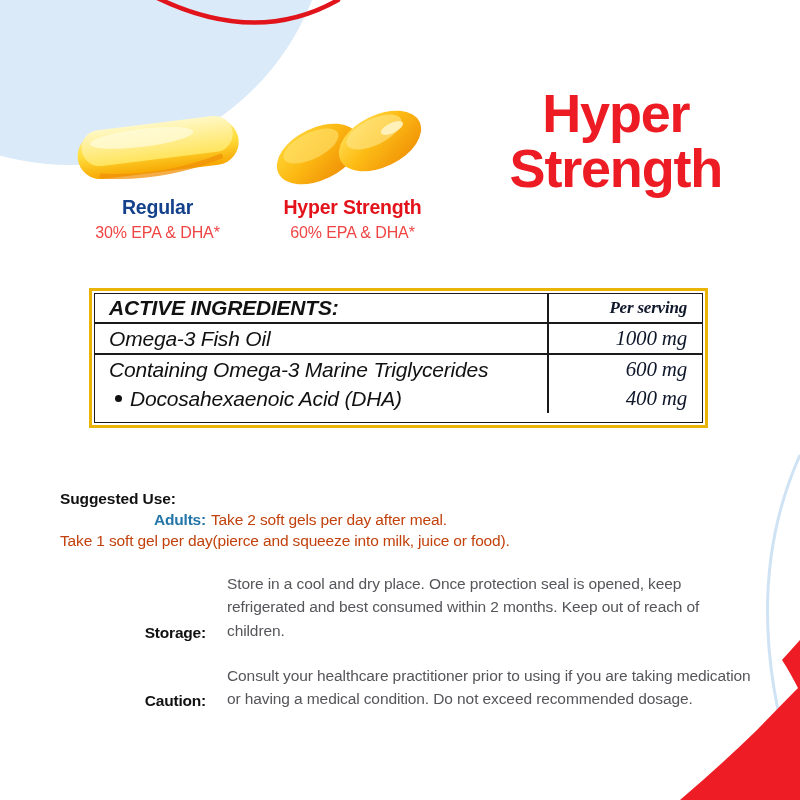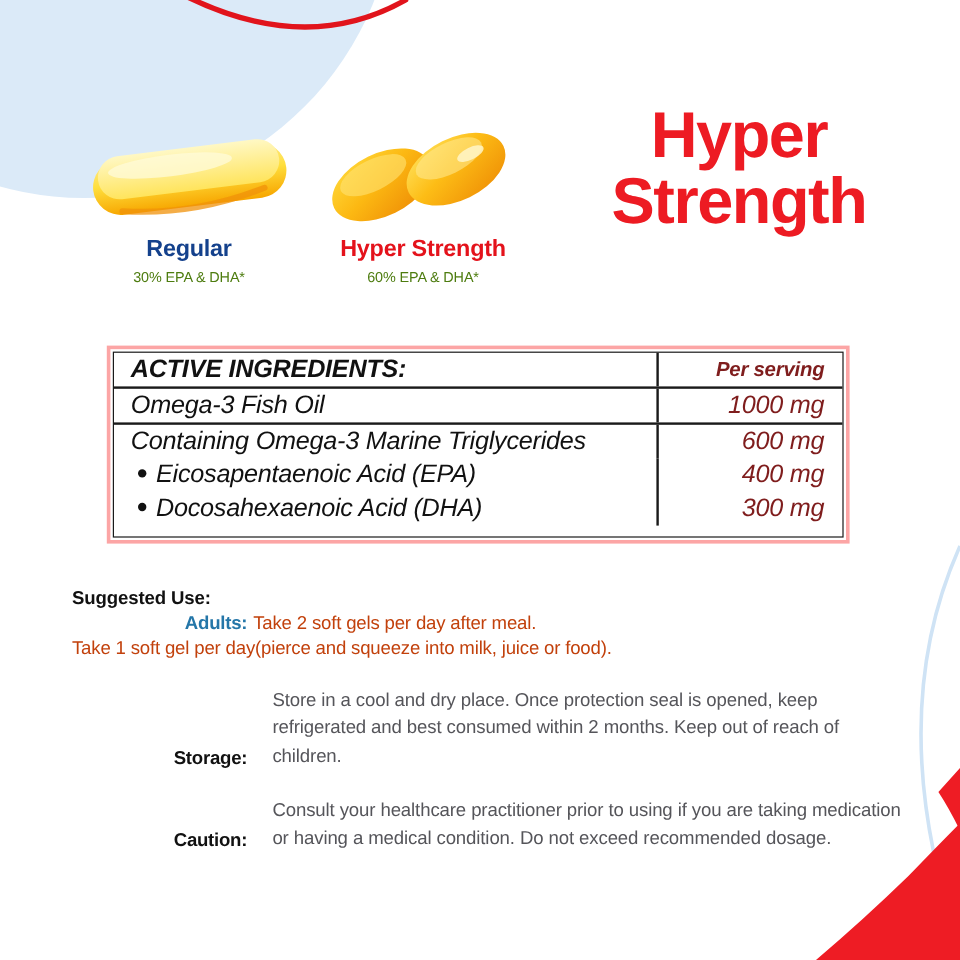--- a/index.html
+++ b/index.html
@@ -53,22 +53,22 @@
   .variant-name {
     font-size: 19.5px;
     font-weight: bold;
     letter-spacing: -0.2px;
     margin-top: 6px;
     white-space: nowrap;
   }
   .variant-name.regular { color: #14418c; }
   .variant-name.hyper   { color: #e4121b; }
   .variant-sub {
-    font-size: 12px;
-    color: #4d7c0f;
+    font-size: 16px;
+    color: #ef4444;
     margin-top: 5px;
     white-space: nowrap;
     letter-spacing: -0.1px;
   }
 
   
   #hero-title {
     position: absolute;
     right: 78px;
     top: 74px;
@@ -81,21 +81,21 @@
     margin-top: 12px;
   }
   #hero-title .line { display: block; white-space: nowrap; }
 
   
   #ingredients-table {
     position: absolute;
     left: 89px;
     top: 288px;
     width: 619px;
-    border: 3px solid #fca5a5;
+    border: 3px solid #eab308;
     background: #ffffff;
     box-sizing: border-box;
     padding: 2px;
   }
   .ing-inner {
     border: 1px solid #1a1a1a;
     box-sizing: border-box;
   }
   .ing-block { display: block; }
   .ing-block + .ing-block { border-top: 2px solid #1a1a1a; }
@@ -114,27 +114,28 @@
     white-space: nowrap;
     letter-spacing: -0.2px;
   }
   .ing-value {
     flex: 0 0 138px;
     border-left: 2px solid #1a1a1a;
     text-align: right;
     padding: 2px 15px 2px 0;
     font-style: italic;
     font-size: 21px;
-    color: #7f1d1d;
+    color: #0f172a;
     white-space: nowrap;
     align-self: stretch;
     display: flex;
     align-items: center;
     justify-content: flex-end;
     letter-spacing: -0.2px;
+    font-family: Liberation Serif, serif;
   }
   .ing-row.header .ing-label,
   .ing-row.header .ing-value {
     font-weight: bold;
     font-style: italic;
   }
   .ing-row.header .ing-label { font-size: 21px; }
   .ing-row.header .ing-value { font-size: 17px; }
   .ing-row.sub .ing-label { padding-left: 20px; }
   .ing-row.pad-bottom { padding-bottom: 9px; }
@@ -307,27 +308,23 @@
           <div class="ing-label">Omega-3 Fish Oil</div>
           <div class="ing-value">1000 mg</div>
         </div>
       </div>
 
       <div class="ing-block">
         <div class="ing-row">
           <div class="ing-label">Containing Omega-3 Marine Triglycerides</div>
           <div class="ing-value">600 mg</div>
         </div>
-        <div class="ing-row sub">
-          <div class="ing-label"><span class="bullet-dot"></span><span>Eicosapentaenoic Acid (EPA)</span></div>
-          <div class="ing-value">400 mg</div>
-        </div>
         <div class="ing-row sub pad-bottom">
           <div class="ing-label"><span class="bullet-dot"></span><span>Docosahexaenoic Acid (DHA)</span></div>
-          <div class="ing-value">300 mg</div>
+          <div class="ing-value">400 mg</div>
         </div>
       </div>
 
     </div>
   </div>
 
   <div id="directions">
 
     <div class="sec-title">Suggested Use:</div>
 

